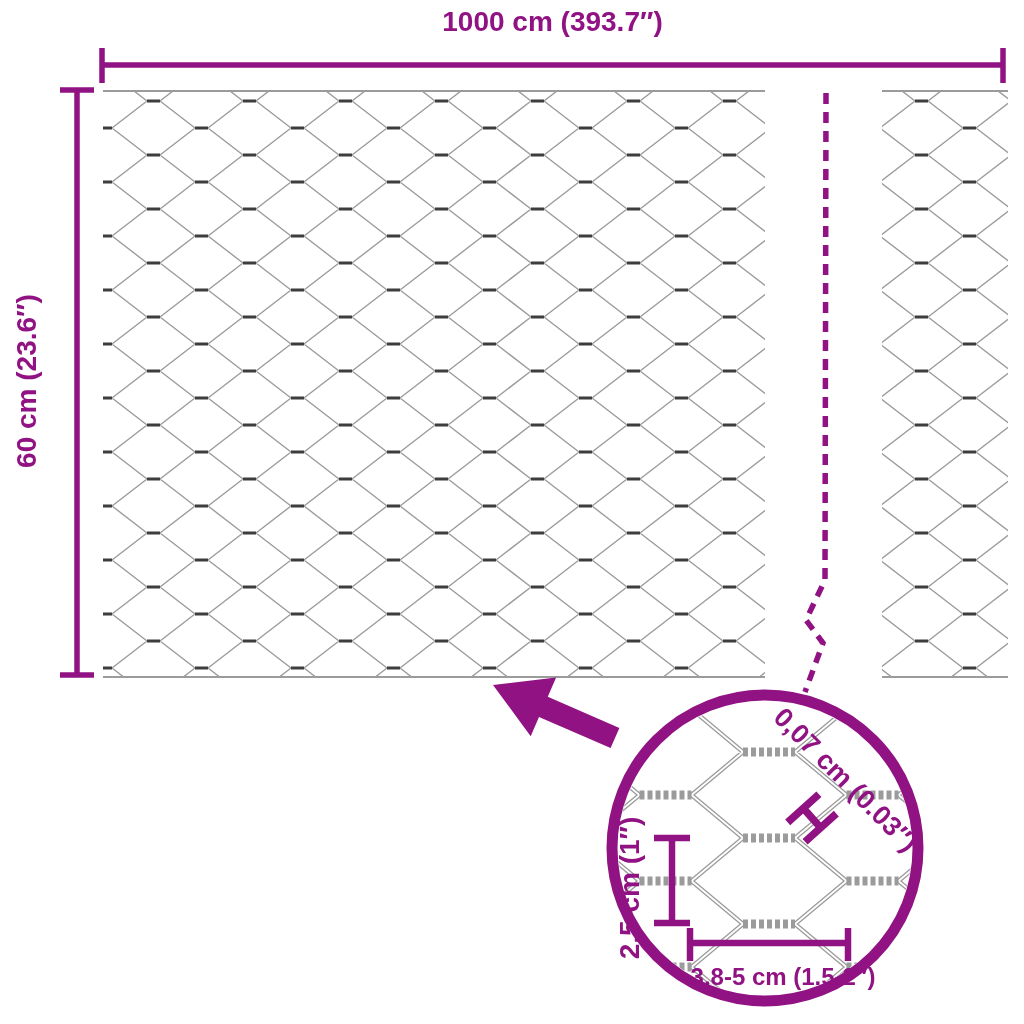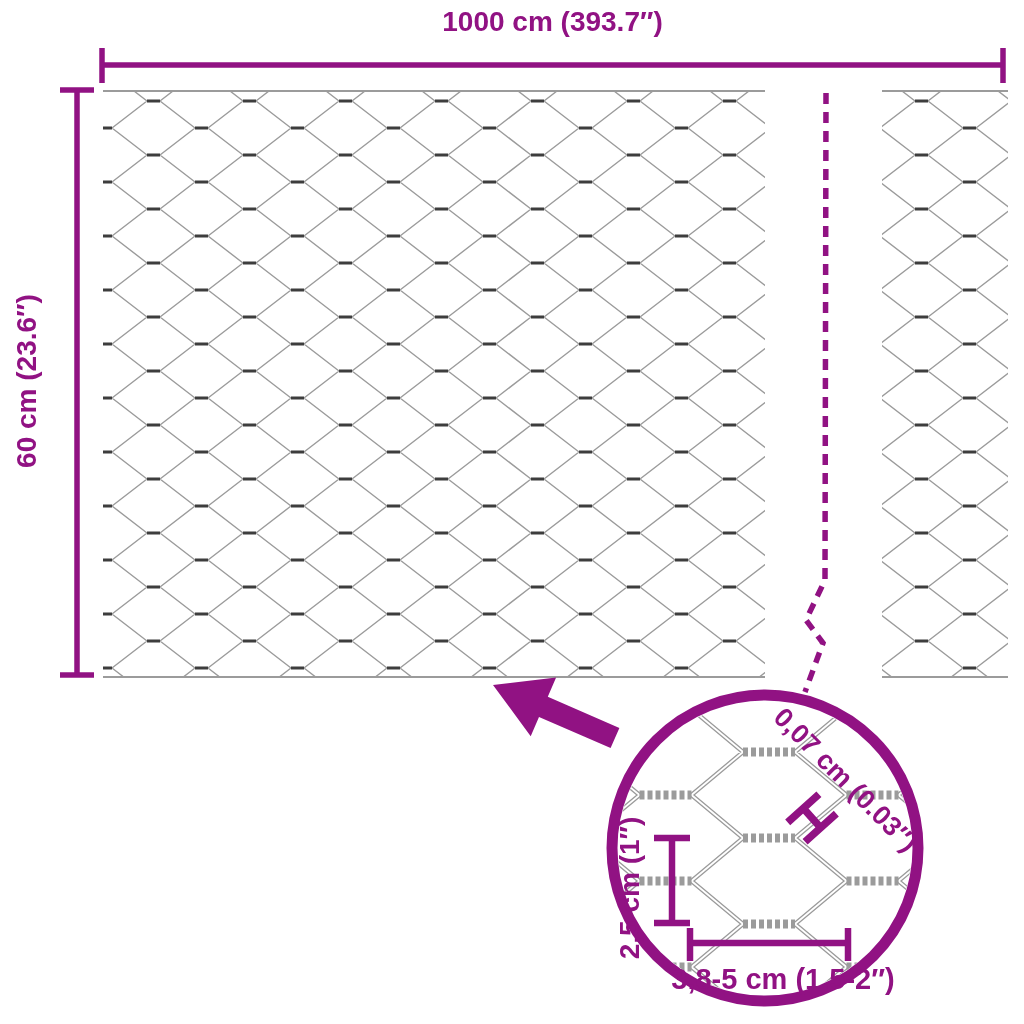--- a/index.html
+++ b/index.html
@@ -26,21 +26,21 @@
     color:var(--accent);
     white-space:nowrap;
     line-height:1.15;
     letter-spacing:0;
   }
   .top-lbl{left:102px;top:6px;width:901px;text-align:center;font-size:28px;}
   .left-lbl{
     left:11px;top:470px;width:178px;text-align:center;font-size:28px;
     transform:rotate(-90deg);transform-origin:0 0;
   }
-  .meshw-lbl{left:630px;top:963px;width:306px;text-align:center;font-size:29px;}
+  .meshw-lbl{left:630px;top:963px;width:306px;text-align:center;font-size:24px;}
   .meshh-lbl{
     left:614px;top:974px;width:172px;text-align:center;font-size:28px;
     transform:rotate(-90deg);transform-origin:0 0;
   }
   .wiret-lbl{
     left:789px;top:702px;width:215px;font-size:27px;
     transform:rotate(45deg);transform-origin:0 0;
   }
 </style>
 </head>

